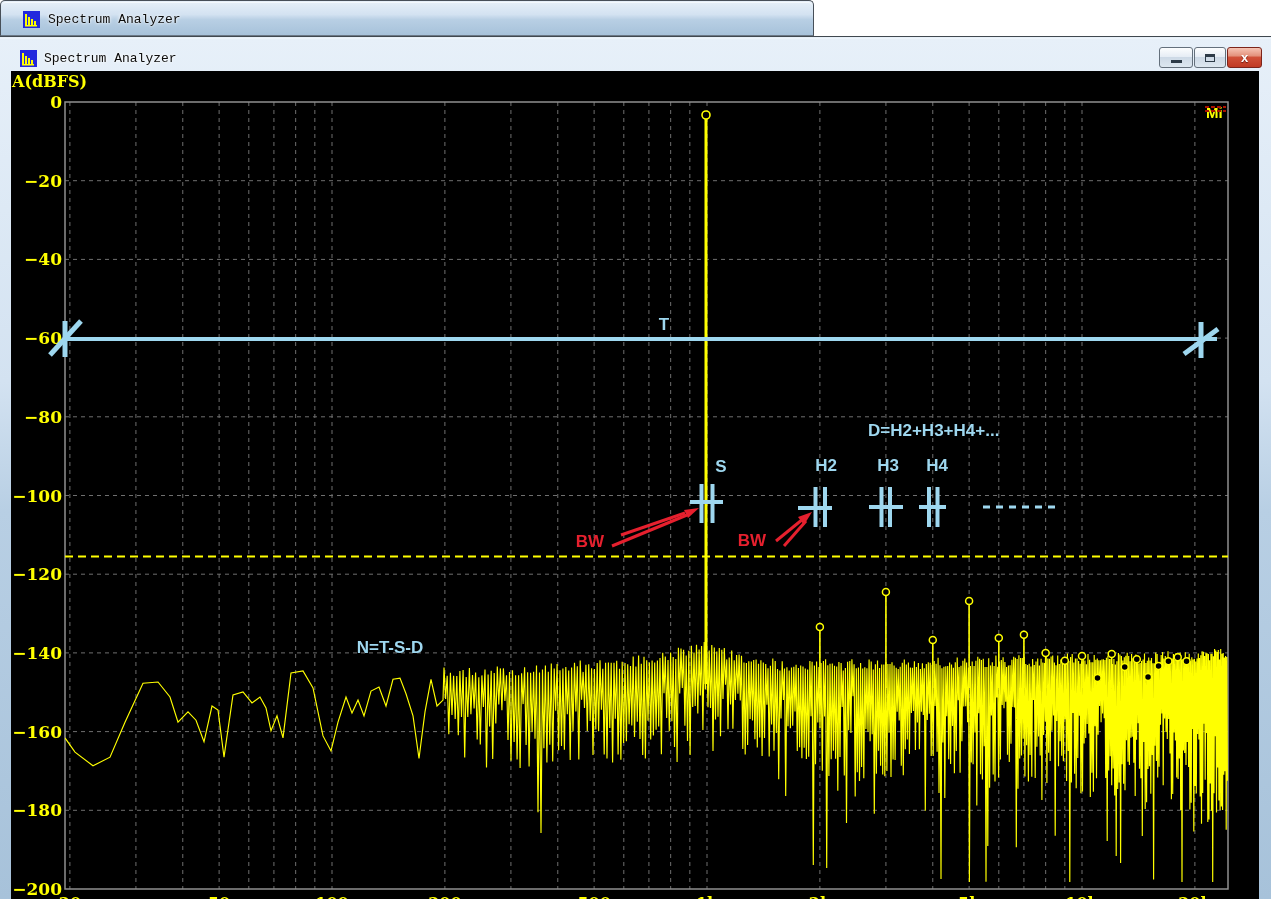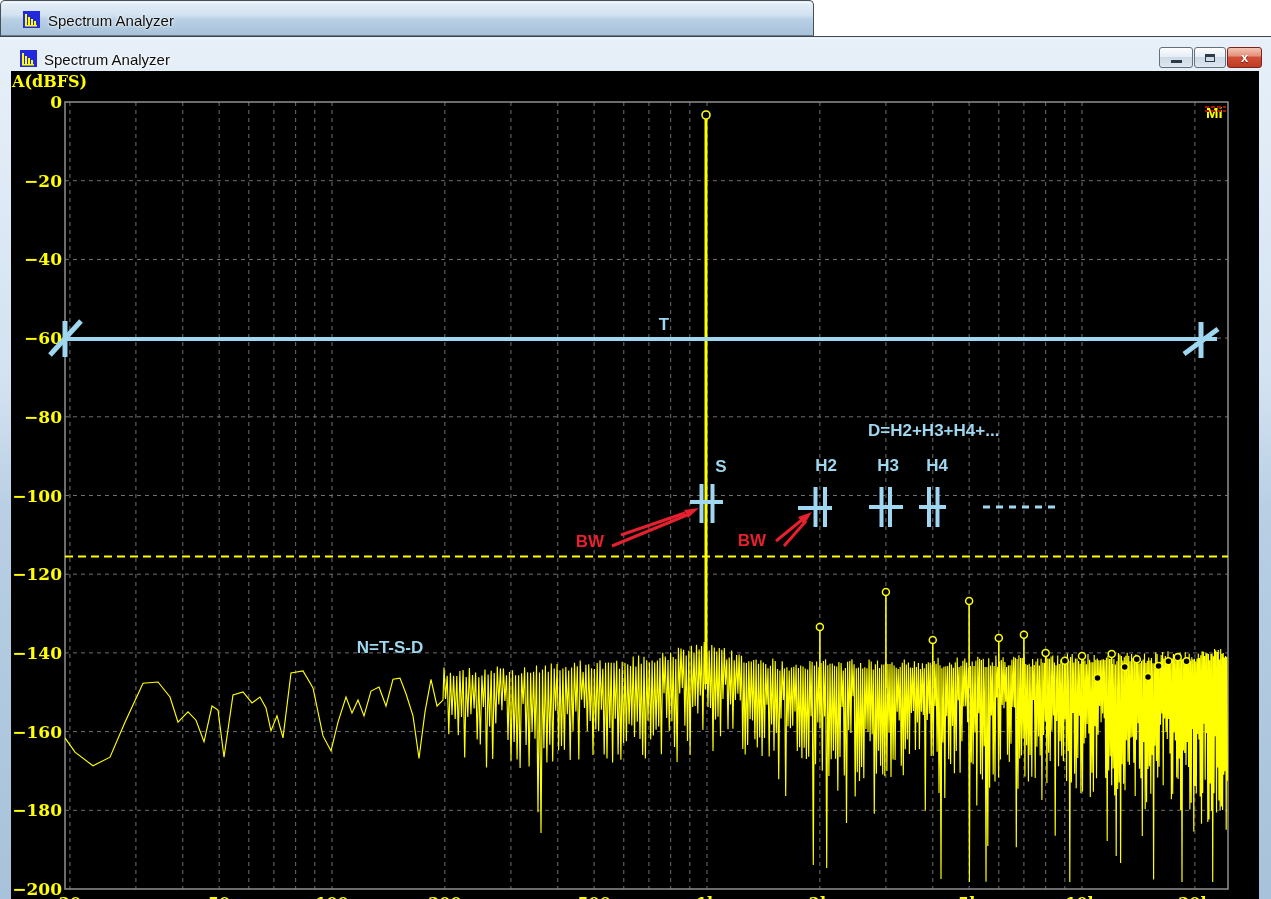--- a/index.html
+++ b/index.html
@@ -9,22 +9,22 @@
     border:1px solid #474f58;border-bottom:1px solid #6b7886;border-radius:5px 5px 0 0;
     box-sizing:border-box;}
   #win-back .tb-inner{position:absolute;left:1px;top:1px;right:1px;bottom:0;
     border-radius:4px 4px 0 0;border-top:1px solid #f4f9fd;}
   #win-front{position:absolute;left:0;top:36px;width:1271px;height:863px;
     border-top:1px solid #40484f;box-sizing:border-box;}
   #win-front .frame{position:absolute;left:0;top:1px;width:100%;height:100%;
     border-top:1px solid #eef5fb;}
   #client{position:absolute;left:11px;top:34px;width:1248px;height:829px;background:#000;}
   .win-icon{position:absolute;width:17px;height:17px;}
-  .win-title{position:absolute;font-size:15px;color:#0c0c0c;text-shadow:0 0 4px #ffffff,0 0 2px #ffffff;
-    white-space:nowrap;}
+  .win-title{position:absolute;font-size:13px;color:#0c0c0c;text-shadow:0 0 4px #ffffff,0 0 2px #ffffff;
+    white-space:nowrap;font-family:Liberation Mono, monospace;}
   .btns{position:absolute;top:8px;right:9px;height:21px;display:flex;}
   .wbtn{height:21px;border:1px solid #64707c;border-radius:3px;margin-left:1px;
     background:linear-gradient(#fcfdfe 0%,#e6edf5 45%,#cdd9e6 50%,#dde7f0 100%);
     display:flex;align-items:center;justify-content:center;box-sizing:border-box;}
   .wbtn.minb{width:34px;} .wbtn.maxb{width:32px;}
   .wbtn.closeb{width:35px;border-color:#7c241a;
     background:linear-gradient(#f6c4b4 0%,#e4937e 40%,#d05038 50%,#c03a24 100%);}
   .g-min{width:11px;height:3px;background:#2d3b48;margin-top:8px;}
   .g-max{width:10px;height:8px;border:1px solid #2d3b48;border-top:3px solid #2d3b48;box-sizing:border-box;}
   .g-close{color:#fff;font-weight:bold;font-size:13px;line-height:13px;text-shadow:0 1px 1px #6e1a10;}

